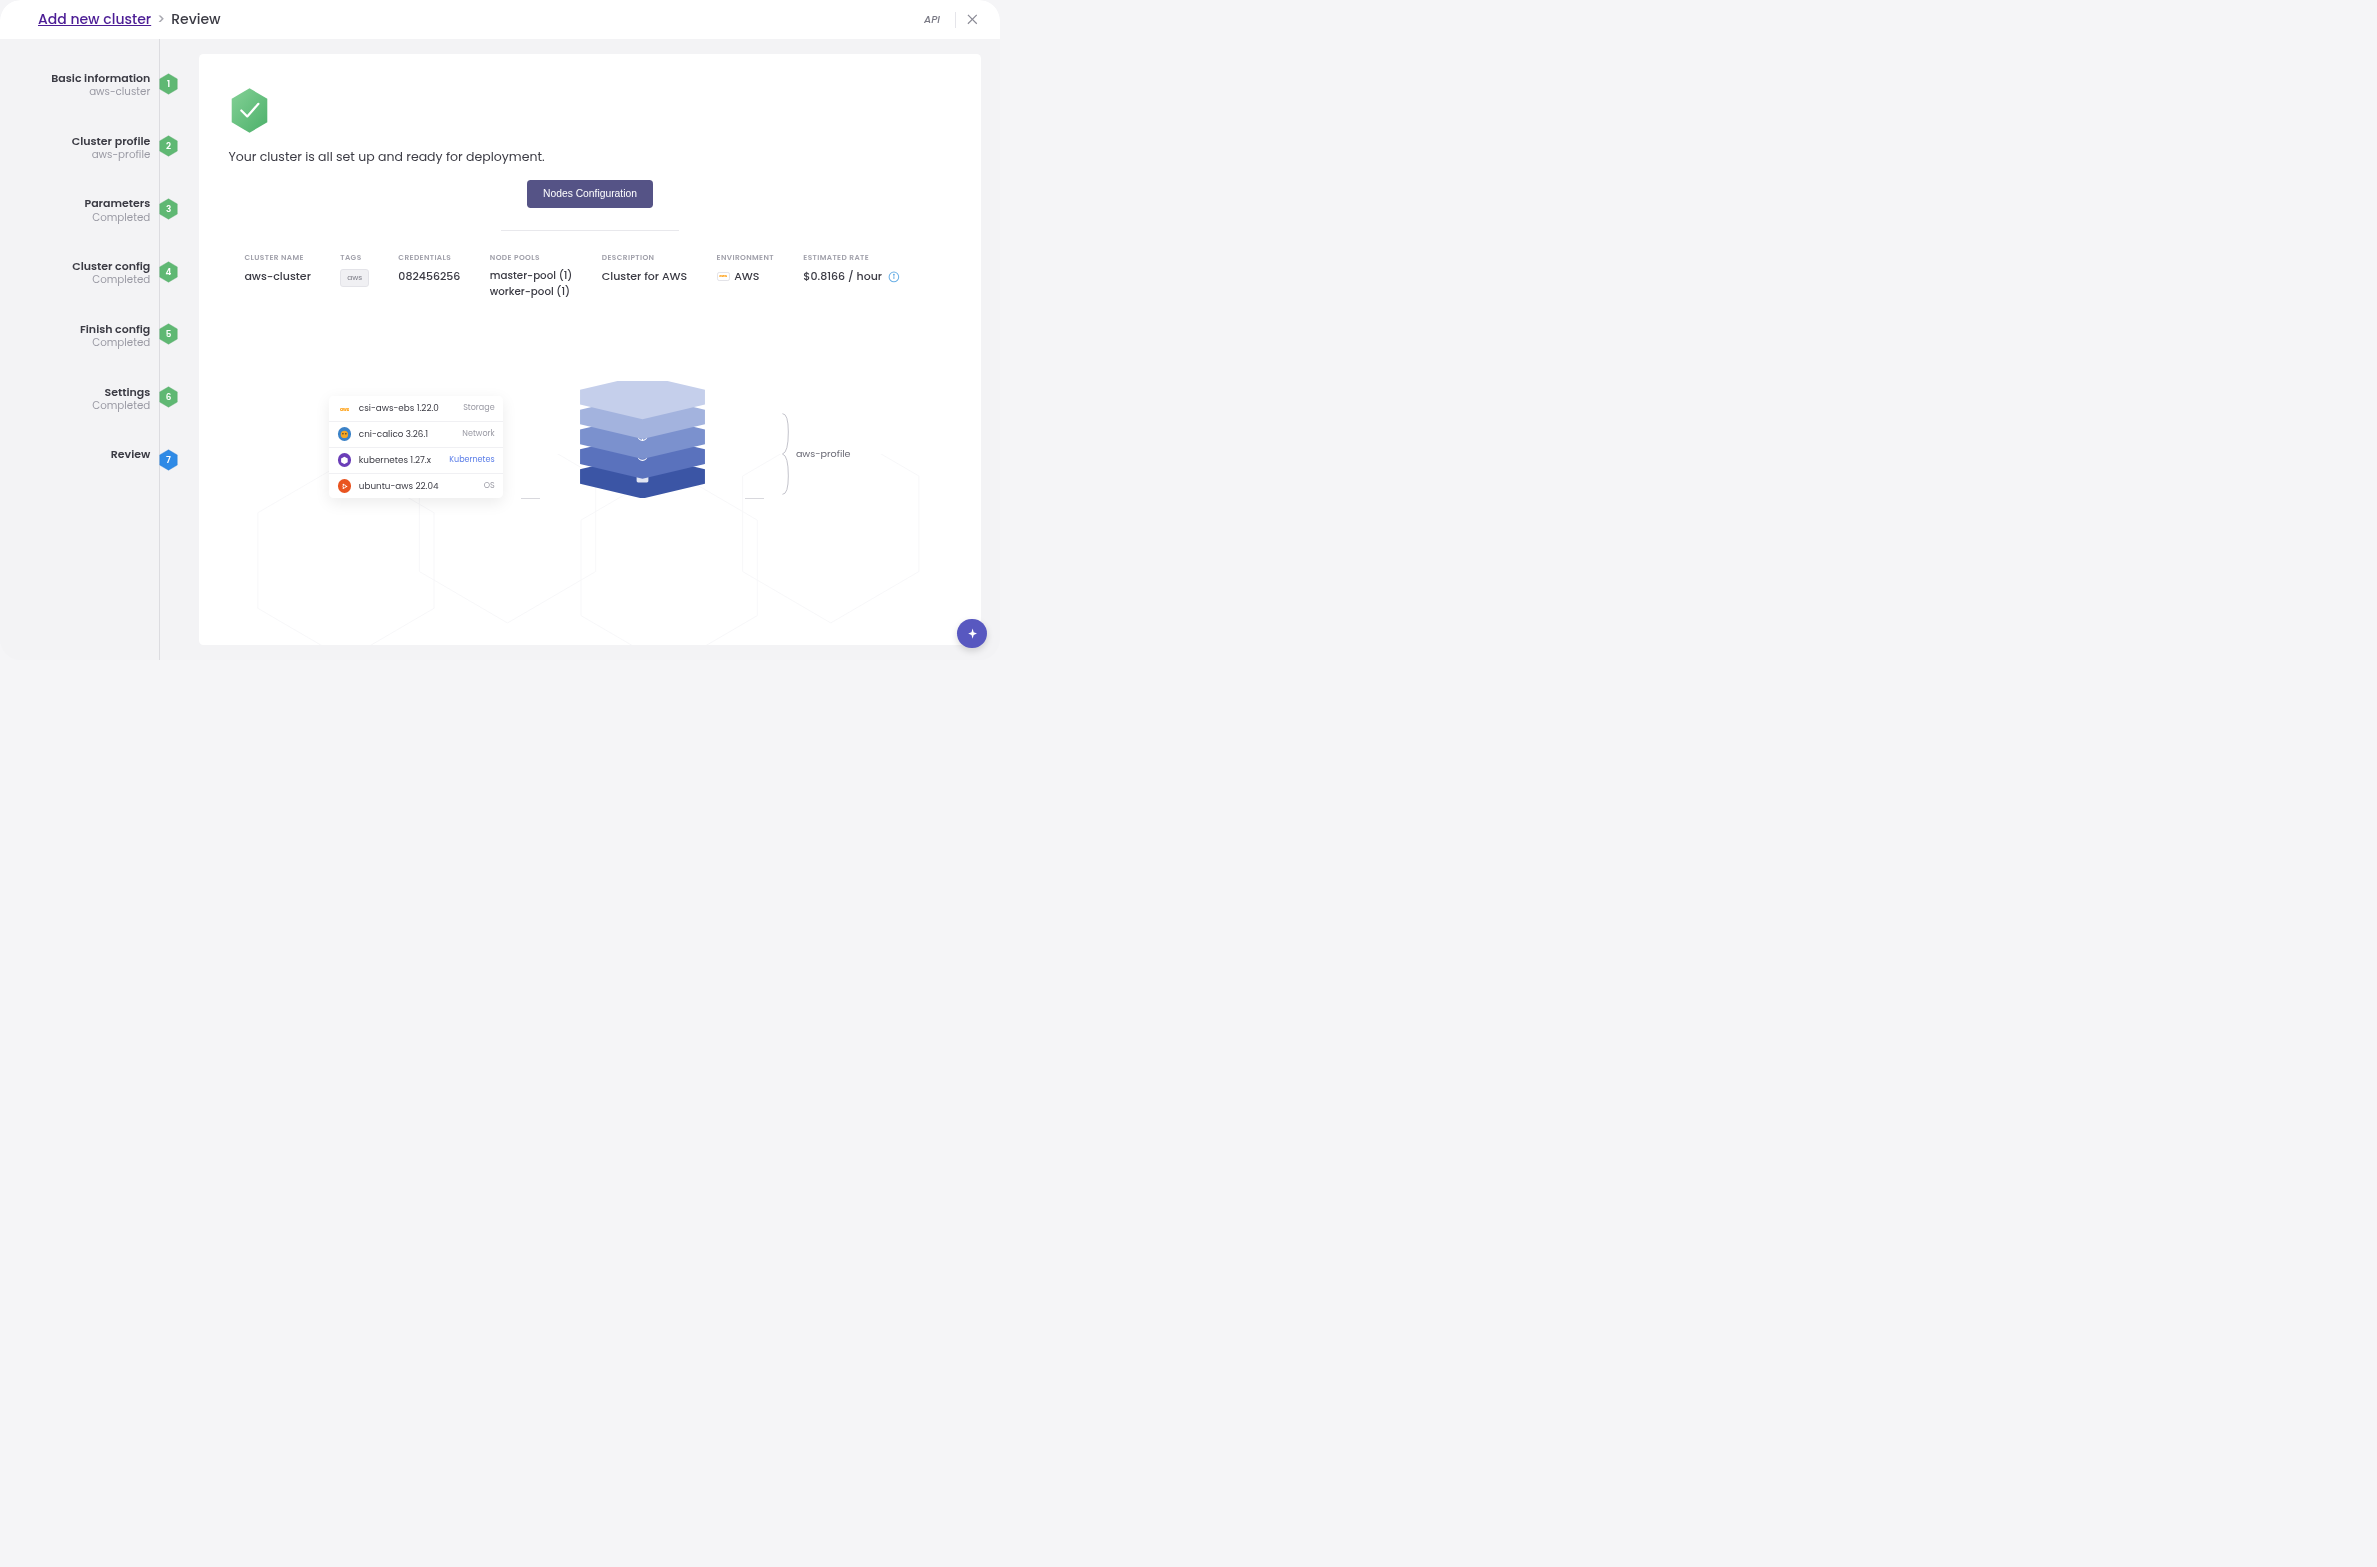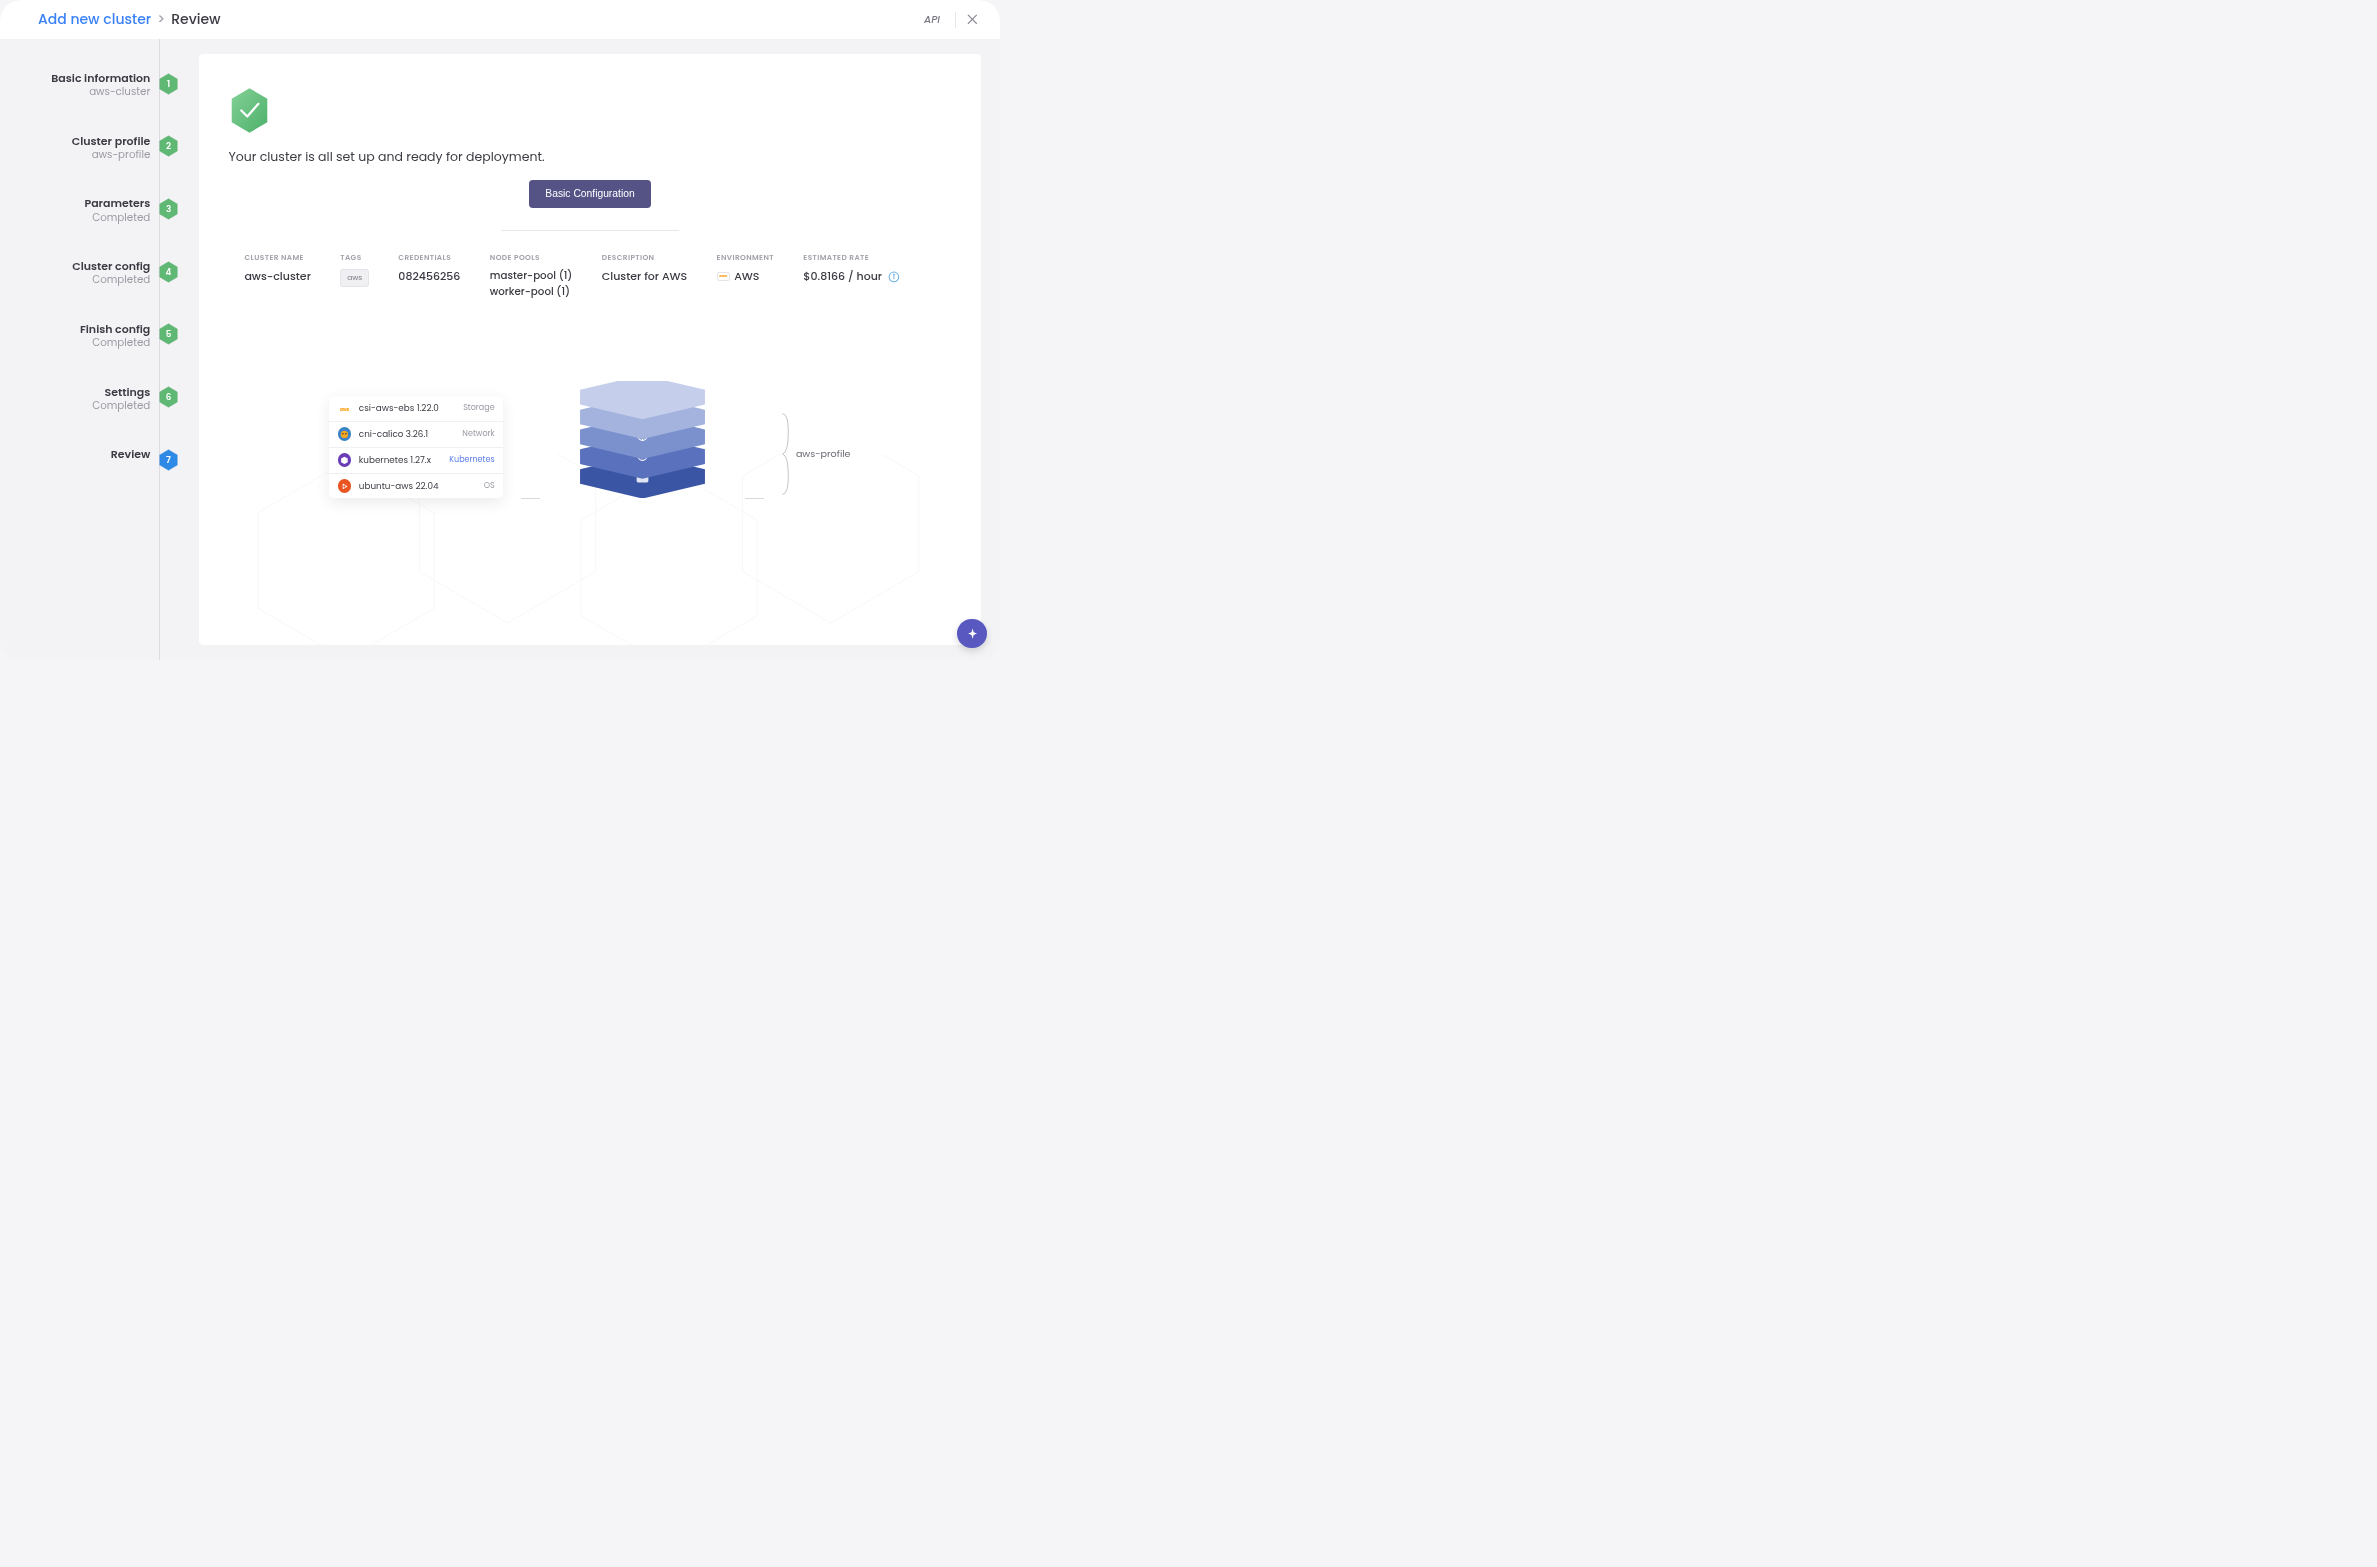--- a/index.html
+++ b/index.html
@@ -22,21 +22,21 @@
   border-top-left-radius: 20.6px;
   border-top-right-radius: 20.6px;
 }
 .breadcrumb {
   display: flex;
   align-items: center;
   gap: 5.9px;
   font-size: 14px;
   font-weight: 500;
 }
-.breadcrumb-parent { color: #3b82f6; }
+.breadcrumb-parent { color: #4c1d95; text-decoration: underline; }
 .breadcrumb-sep { color: #a8a8b0; }
 .breadcrumb-current { color: #3b3b44; }
 .header-right {
   display: flex;
   align-items: center;
   gap: 9px;
   font-style: italic;
 }
 .api-link {
   color: #7a7a85;
@@ -371,21 +371,21 @@
         <defs>
             <linearGradient id="g1" x1="0" y1="0" x2="1" y2="1">
               <stop offset="0" stop-color="#84d196"></stop>
               <stop offset="1" stop-color="#4cb06a"></stop>
             </linearGradient>
           </defs>
         <polygon points="29,3 53,17 53,49 29,63 5,49 5,17" fill="url(#g1)"></polygon>
         <polyline points="18,33 26,41 41,24" fill="none" stroke="#fff" stroke-width="3" stroke-linecap="round" stroke-linejoin="round"></polyline>
       </svg>
       <div class="success-sub">Your cluster is all set up and ready for deployment.</div>
-      <button class="finish-btn">Basic Configuration</button>
+      <button class="finish-btn">Nodes Configuration</button>
 
       <div class="hr"></div>
 
       <div class="summary-row">
         <div class="summary-col">
           <div class="summary-label">CLUSTER NAME</div>
           <div class="summary-value">aws-cluster</div>
         </div>
         <div class="summary-col">
           <div class="summary-label">TAGS</div>

